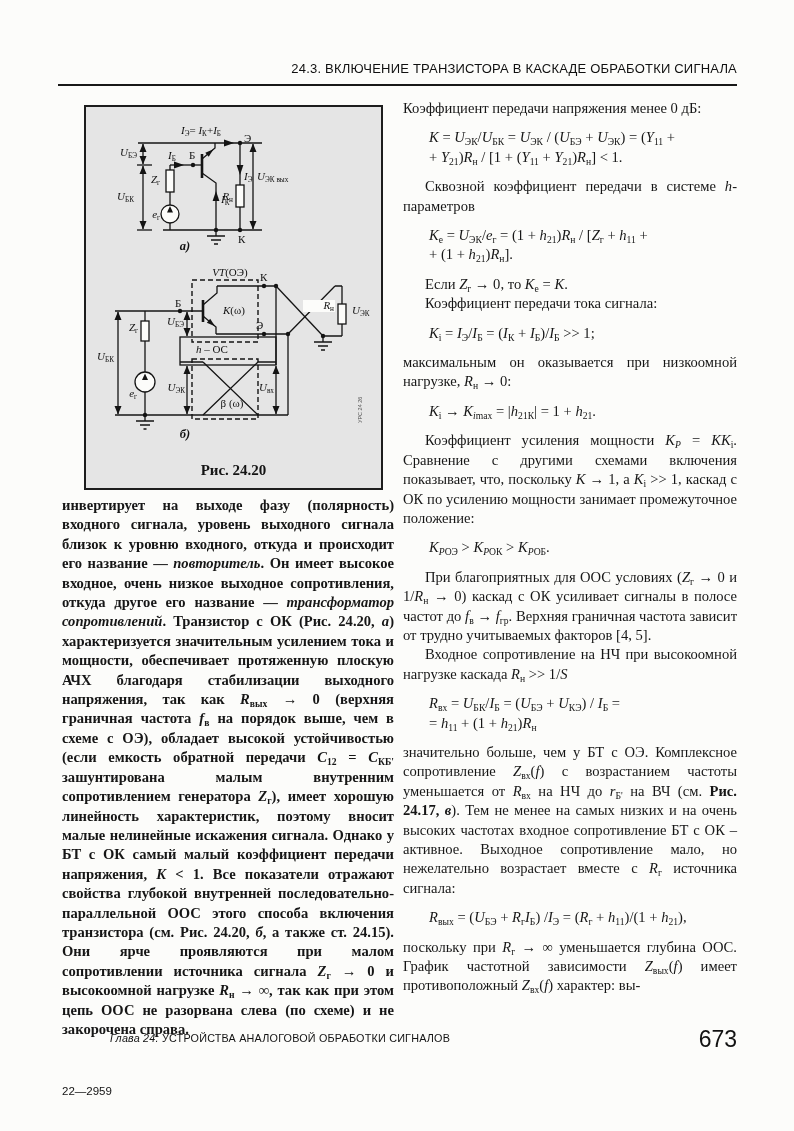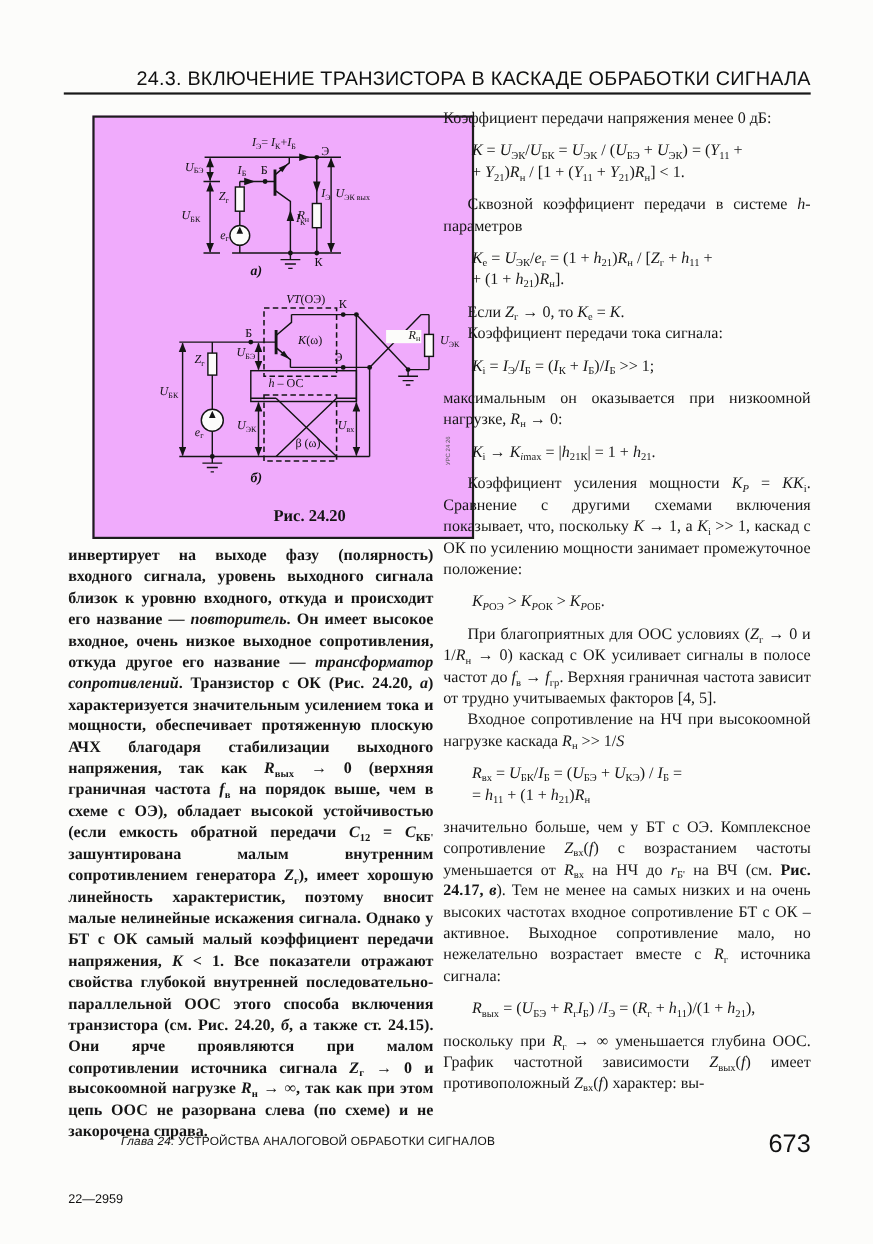--- a/index.html
+++ b/index.html
@@ -5,27 +5,27 @@
   html,body { margin:0; padding:0; background:#d9d9d9; }
   .page {
     position:relative; width:794px; height:1131px; margin:0 auto;
     background:#fcfcfa; color:#141414; overflow:hidden;
     font-family:"Liberation Serif", serif;
   }
   
   .header-title {
     position:absolute; left:58px; top:61px; width:679px;
     text-align:right; font-family:"Liberation Sans", sans-serif;
-    font-size:18px; letter-spacing:0.2px; color:#101010;
+    font-size:13px; letter-spacing:0.2px; color:#101010;
   }
   .header-rule { position:absolute; left:58px; top:84px; width:679px; height:2.2px; background:#181818; }
   
   .figure-box {
     position:absolute; left:84px; top:105px; width:295px; height:381px;
-    border:2px solid #1d1d1d; background:#f0abfc;padding-left:48px;
+    border:2px solid #1d1d1d; background:#e5e5e5;
   }
   .fig { position:relative; width:295px; }
   .fig svg { display:block; }
   .lbl {
     position:absolute; font-family:"Liberation Serif", serif;
     font-size:11px; line-height:1.05; white-space:nowrap; color:#101010;
   }
   .lbl i { font-family:"Liberation Serif", serif; }
   .sublbl { font-weight:bold; font-style:italic; font-size:12.5px; }
   .whitebg { background:#fcfcfa; padding:0 1px; }

